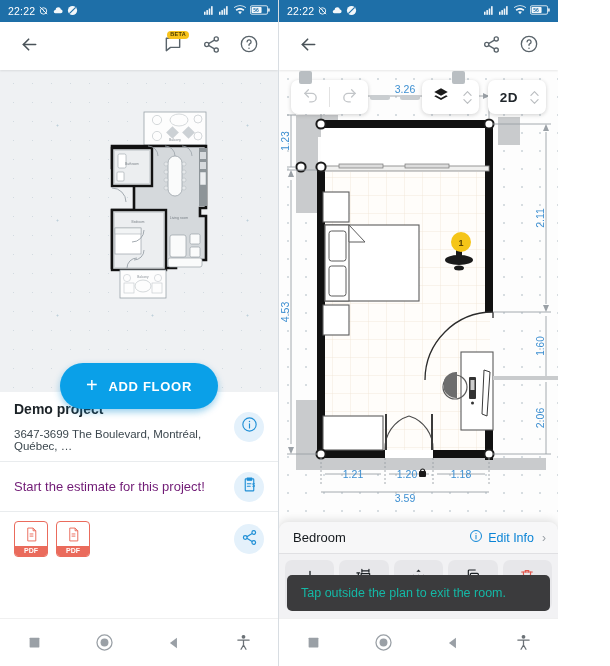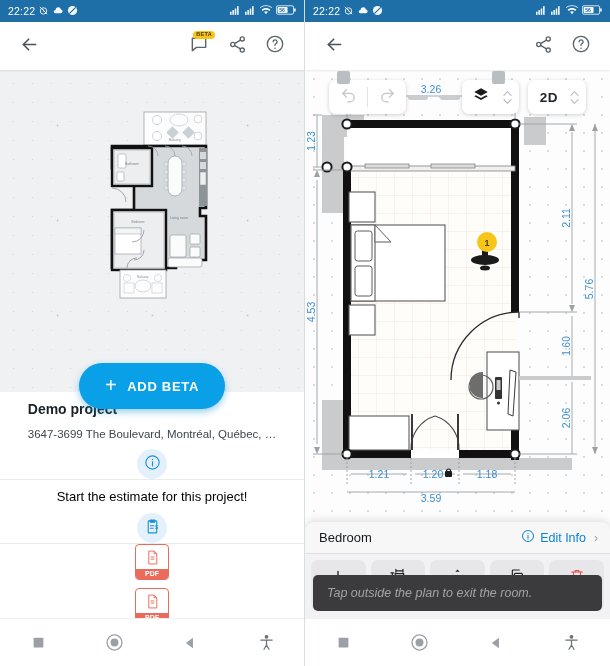--- a/index.html
+++ b/index.html
@@ -5,21 +5,21 @@
   * { margin:0; padding:0; box-sizing:border-box; }
   html,body { width:610px; height:666px; overflow:hidden; }
   body {
     font-family:"Liberation Sans", sans-serif;
     background:#ffffff;
     -webkit-font-smoothing:antialiased;
   }
   .screen { position:relative; width:610px; height:666px; display:flex; }
 
   
-  .panel { position:relative; width:305px; height:666px; overflow:hidden; }
+  .panel { position:relative; width:279px; height:666px; overflow:hidden; }
   .panel-left  { border-right:1px solid #d8dde2; }
 
   
   .statusbar {
     height:22px; background:#1e6fa8; color:#ffffff;
     display:flex; align-items:center; padding:0 8px;
     font-size:10px; letter-spacing:.2px;
   }
   .sb-left { display:flex; align-items:center; gap:3px; }
   .sb-right { margin-left:auto; display:flex; align-items:center; gap:4px; }
@@ -73,26 +73,26 @@
     display:flex; align-items:center; gap:10px; padding:0 26px;
     font-size:13px; font-weight:600; letter-spacing:.7px; cursor:pointer;
     box-shadow:0 3px 7px rgba(10,140,210,.42);
   }
   .add-floor .plus { font-size:20px; font-weight:400; line-height:1; margin-top:-2px; }
 
   
   .list { position:absolute; top:392px; left:0; right:0; bottom:0; background:#fff; }
   .row {
     position:relative; display:flex; align-items:center;
-    padding:0 14px; border-bottom:1px solid #e9ecee; min-height:50px;flex-direction:column;
+    padding:0 14px; border-bottom:1px solid #e9ecee; min-height:50px;
   }
   .row-texts { flex:1; padding:9px 0; }
   .row-title { font-size:14px; font-weight:700; color:#1b2227; }
   .row-sub { font-size:11.5px; color:#3c474e; margin-top:11px; }
-  .row-muted { font-size:13px; color:#000000; }
+  .row-muted { font-size:13px; color:#701a75; }
   .round-ico {
     width:30px; height:30px; border-radius:50%; background:#e4f1fb;
     display:flex; align-items:center; justify-content:center; flex:none; cursor:pointer;
   }
   .row-files { min-height:54px; gap:8px; border-bottom:none; }
   .pdf-chip {
     width:34px; height:36px; border:1.6px solid #ea6b5c; border-radius:4px;
     background:#fff; overflow:hidden; display:flex; flex-direction:column;
     align-items:center; cursor:pointer;
   }
@@ -110,21 +110,21 @@
   }
   .editor-bg {
     position:absolute; inset:0;
     background:#fdfdfd;
     background-image:
       radial-gradient(circle, #d7dde1 0.8px, transparent 1px);
     background-size:18px 18px;
   }
   .toolbar {
     position:absolute; top:4px; left:0; right:0; height:46px;
-    display:flex; align-items:center; gap:0; padding:0 24px; z-index:6;
+    display:flex; align-items:center; gap:0; padding:0 12px; z-index:6;
   }
   .tb-card {
     background:#fff; border-radius:7px; box-shadow:0 1px 4px rgba(0,0,0,.18);
     display:flex; align-items:center; height:34px;
   }
   .tb-btn { width:38px; height:34px; display:flex; align-items:center; justify-content:center; cursor:pointer; }
   .tb-div { width:1px; height:20px; background:#e2e2e2; }
   .tb-sep { width:20px; height:5px; border-radius:3px; background:#c9cdd0; margin:0 2px; }
   .tb-tab { position:absolute; top:-9px; width:13px; height:13px; background:#b9bec2; border-radius:2px; }
   .stepper { display:flex; flex-direction:column; align-items:center; justify-content:center; gap:3px; padding:0 7px 0 3px; cursor:pointer; }
@@ -150,22 +150,22 @@
   .act {
     flex:1; background:#e7e7ea; border-radius:7px; height:50px;
     display:flex; flex-direction:column; align-items:center; justify-content:center;
     gap:4px; cursor:pointer;
   }
   .act-label { font-size:9.5px; color:#1c2125; text-align:center; line-height:1.05; }
   .act-del .act-label { color:#e2574c; }
 
   .toast {
     position:absolute; left:8px; right:8px; bottom:55px;
-    background:#3b3b3d; color:#a3a3a3; border-radius:5px;
-    padding:11px 14px; font-size:12.5px; z-index:9;font-style:italic;
+    background:#3b3b3d; color:#14b8a6; border-radius:5px;
+    padding:11px 14px; font-size:12.5px; z-index:9;
   }
 
   
   .navbar {
     position:absolute; bottom:0; left:0; right:0; height:48px; background:#ffffff;
     display:flex; align-items:center; justify-content:space-around; z-index:10;
     border-top:1px solid #f0f0f0;
   }
   .nav-ico { width:40px; height:40px; display:flex; align-items:center; justify-content:center; cursor:pointer; }
 </style>
@@ -345,21 +345,21 @@
             <i></i>
             <i></i>
             <i></i>
           </span>
       </div>
     </div>
 
     <div class="add-floor-wrap">
       <div class="add-floor">
         <span class="plus">+</span>
-        <span>ADD BETA</span>
+        <span>ADD FLOOR</span>
       </div>
     </div>
 
     <div class="list">
 
       <div class="row">
         <div class="row-texts">
           <div class="row-title">Demo project</div>
           <div class="row-sub">3647-3699 The Boulevard, Montréal, Québec, …</div>
         </div>

